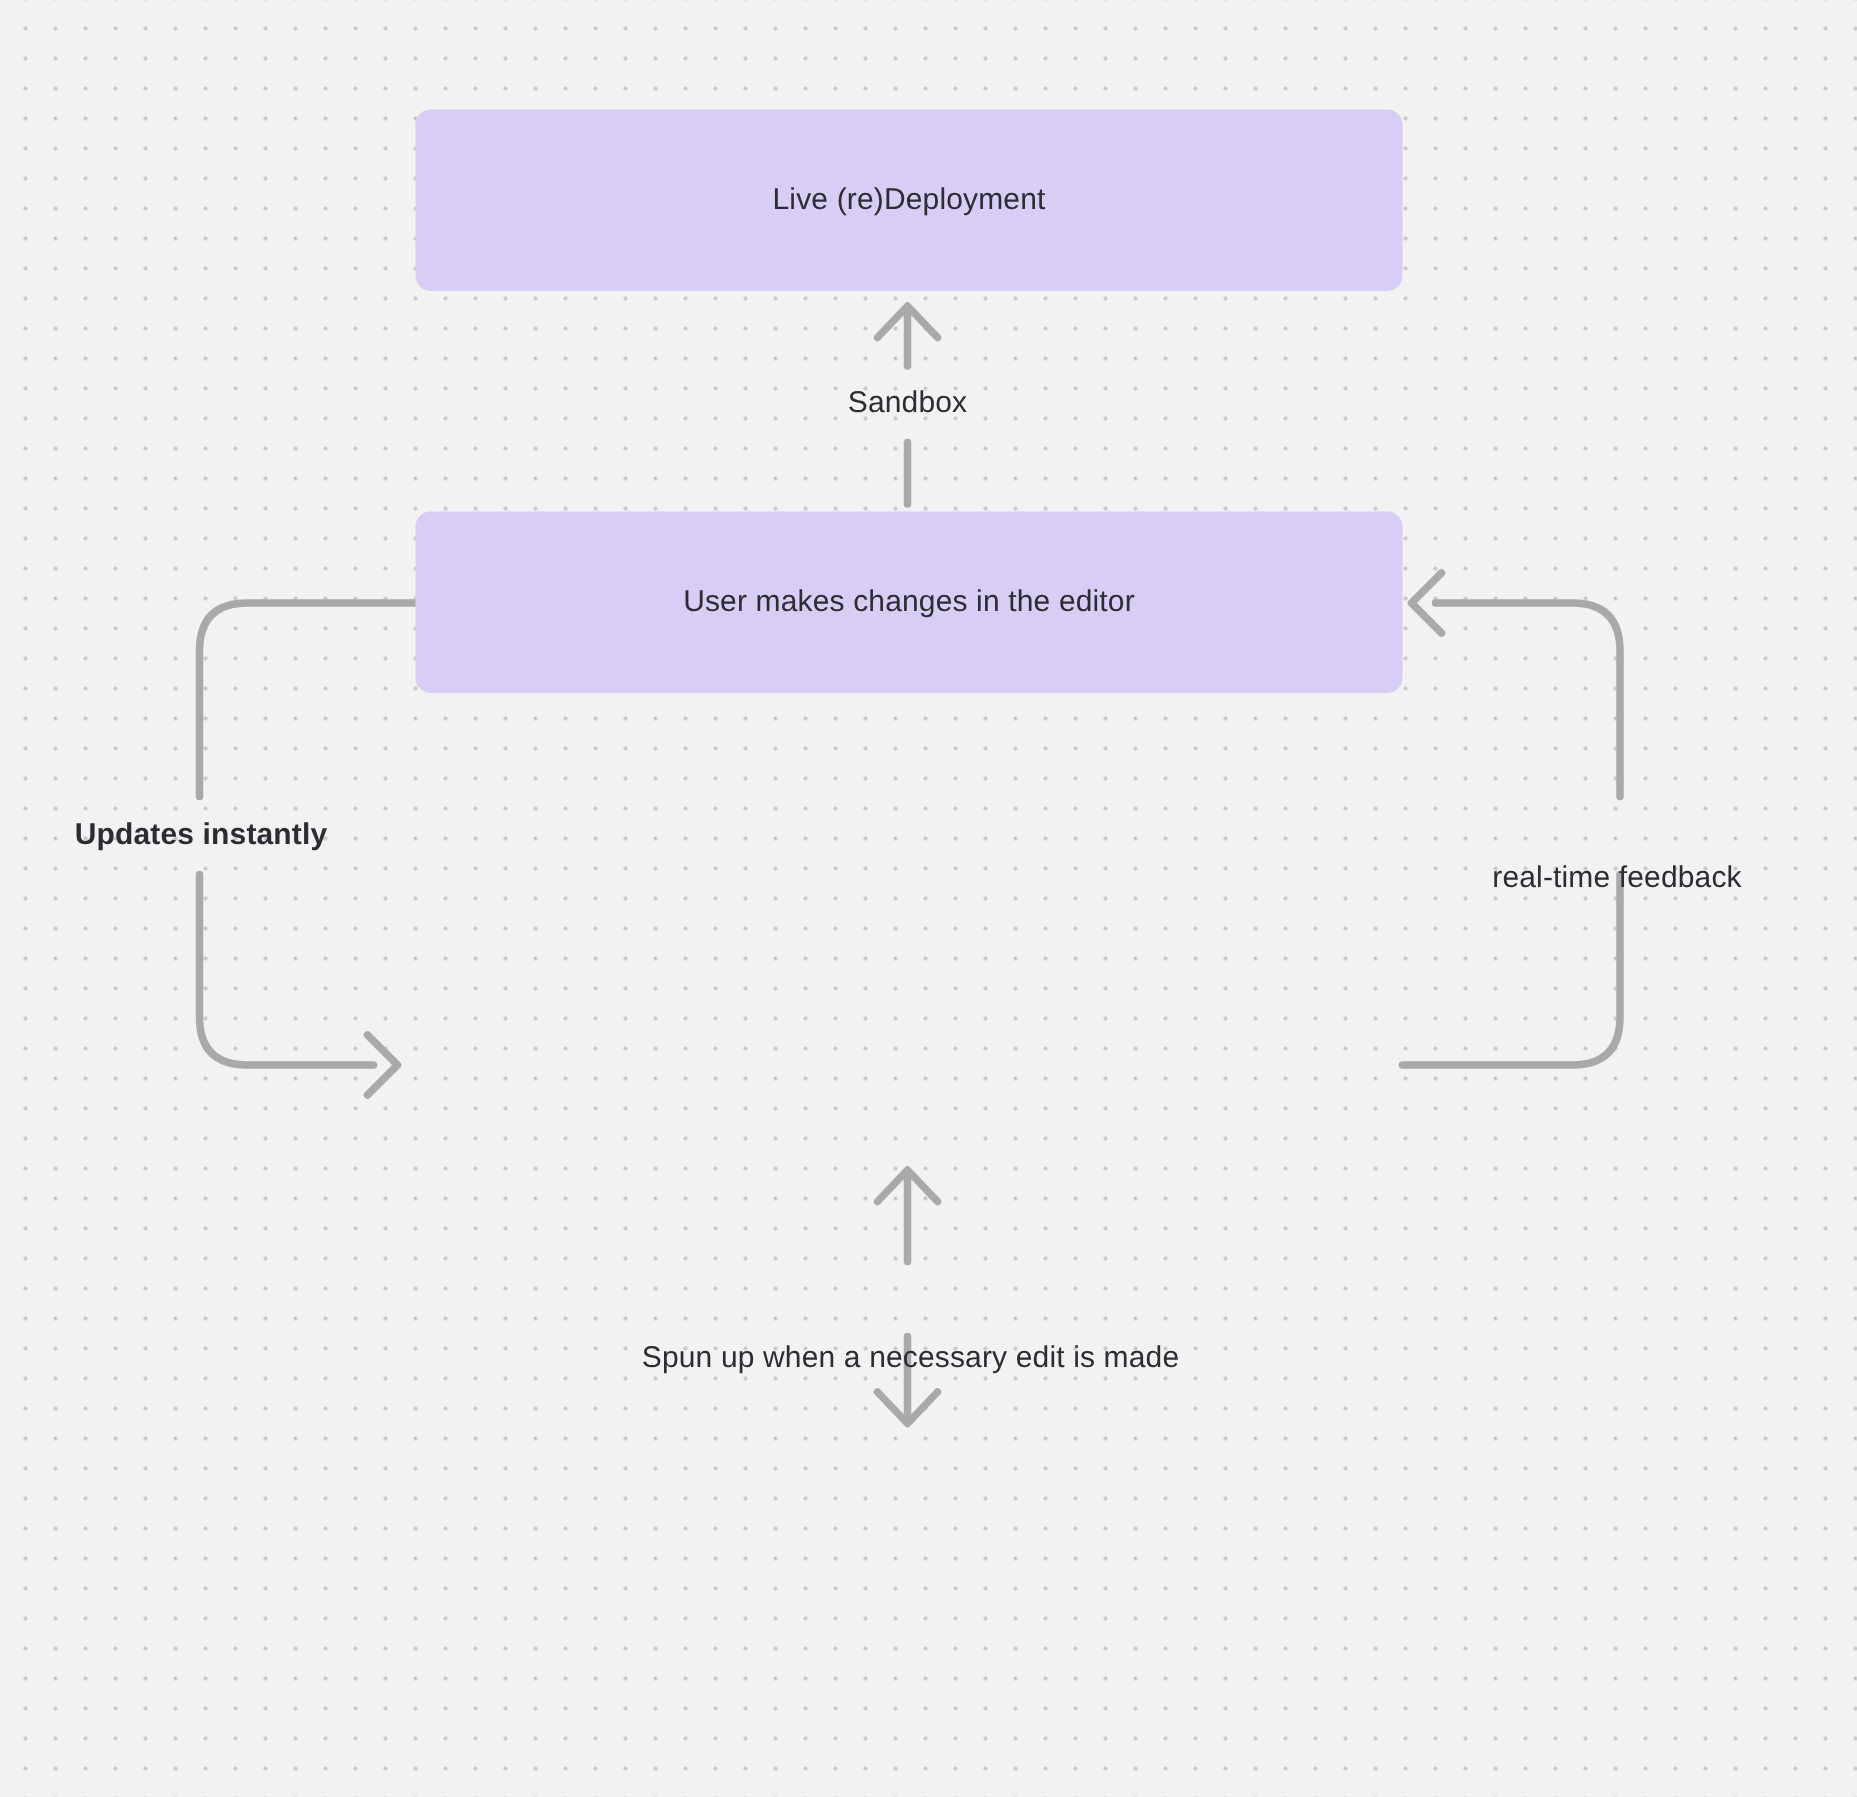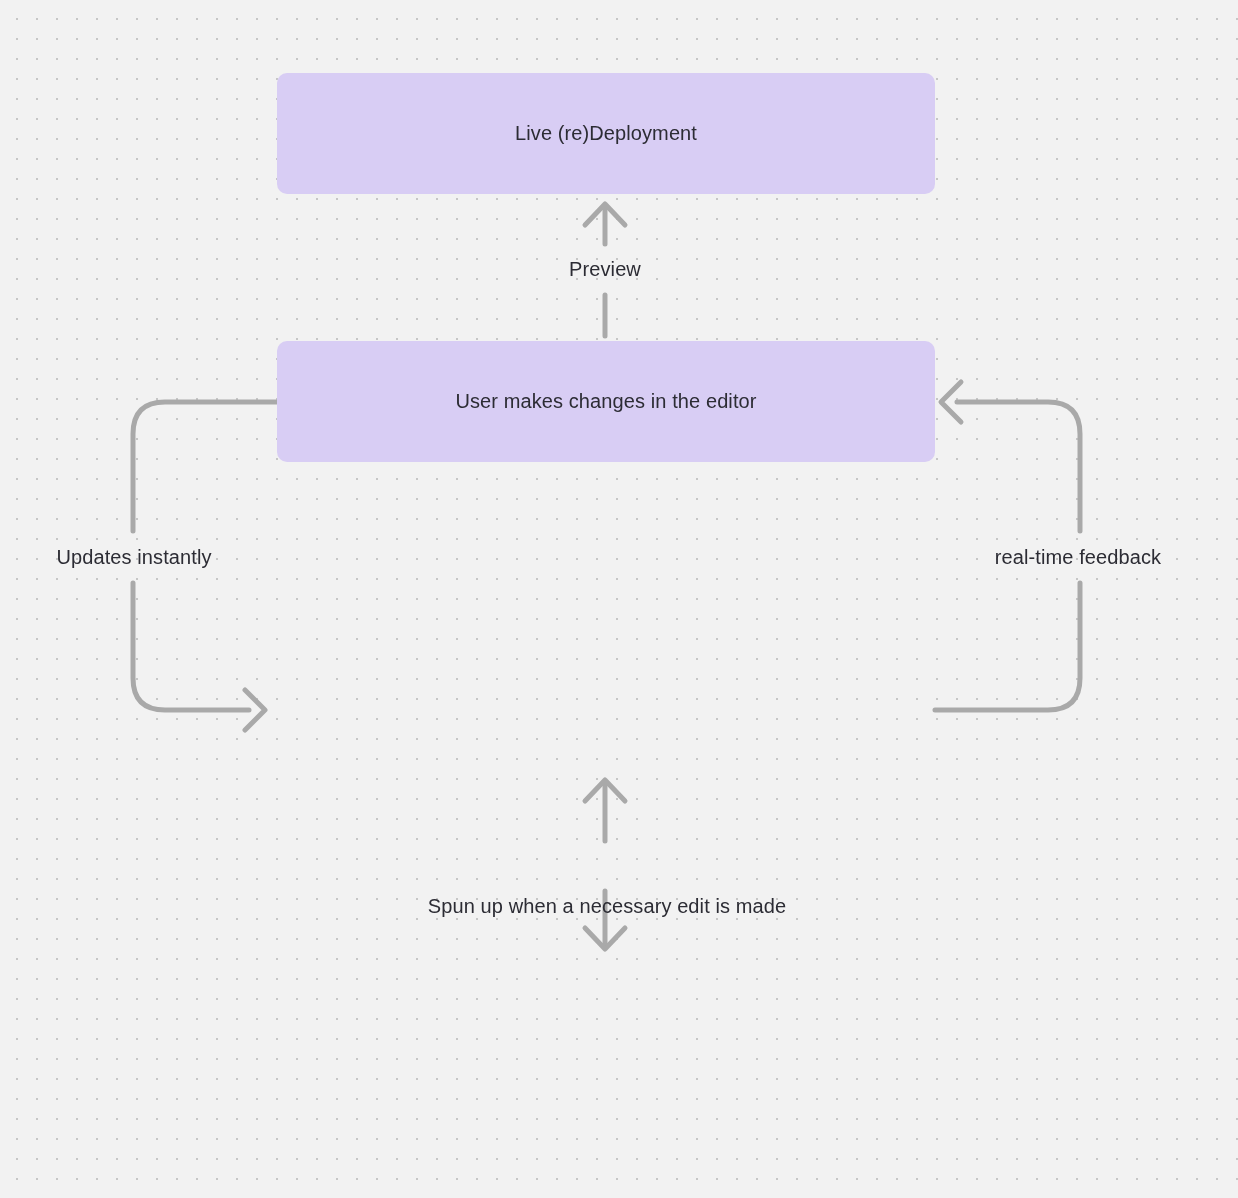--- a/index.html
+++ b/index.html
@@ -61,22 +61,22 @@
   .n4 { top: 958px; }
   .edge-label {
     position: absolute;
     transform: translate(-50%, -50%);
     font-size: 20px;
     color: var(--label-text);
     white-space: nowrap;
     letter-spacing: 0.1px;
   }
   .lbl-publish  { left: 605px;  top: 269px; }
-  .lbl-updates  { left: 134px;  top: 557px; }
-  .lbl-feedback { left: 1078px; top: 557px; }
+  .lbl-updates  { left: 134px;  top: 557px; font-weight: bold; }
+  .lbl-feedback { left: 1078px; top: 586px; }
   .lbl-spun     { left: 607px;  top: 906px; }
 </style>
 </head>
 <body>
 
 <div class="canvas">
 
   <svg class="edges" viewBox="0 0 1238 1198" xmlns="http://www.w3.org/2000/svg">
 
     <path class="edge-path" d="M605 336 V295"></path>
@@ -100,18 +100,18 @@
   <div class="node n1">
     <span>Live (re)Deployment</span>
   </div>
 
   <div class="node n2">
     <span>User makes changes in the editor</span>
   </div>
 
 
 
-  <div class="edge-label lbl-publish">Preview</div>
+  <div class="edge-label lbl-publish">Sandbox</div>
   <div class="edge-label lbl-updates">Updates instantly</div>
   <div class="edge-label lbl-feedback">real-time feedback</div>
   <div class="edge-label lbl-spun">Spun up when a necessary edit is made</div>
 
 </div>
 
 </body></html>

